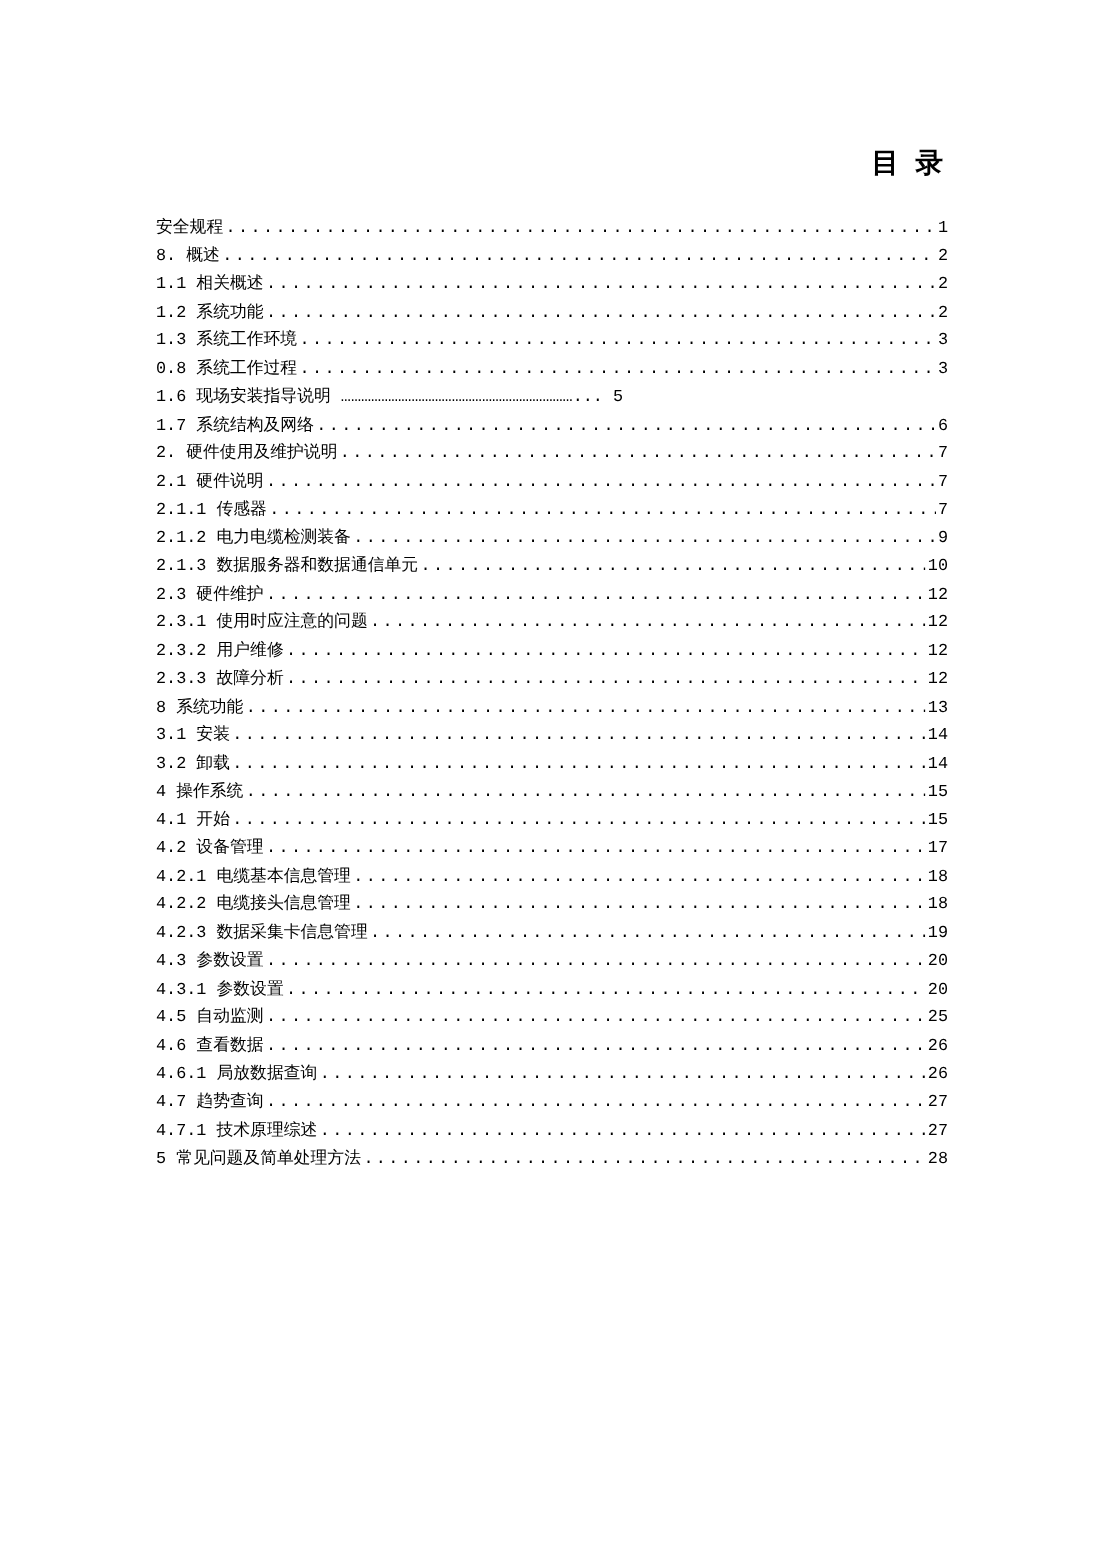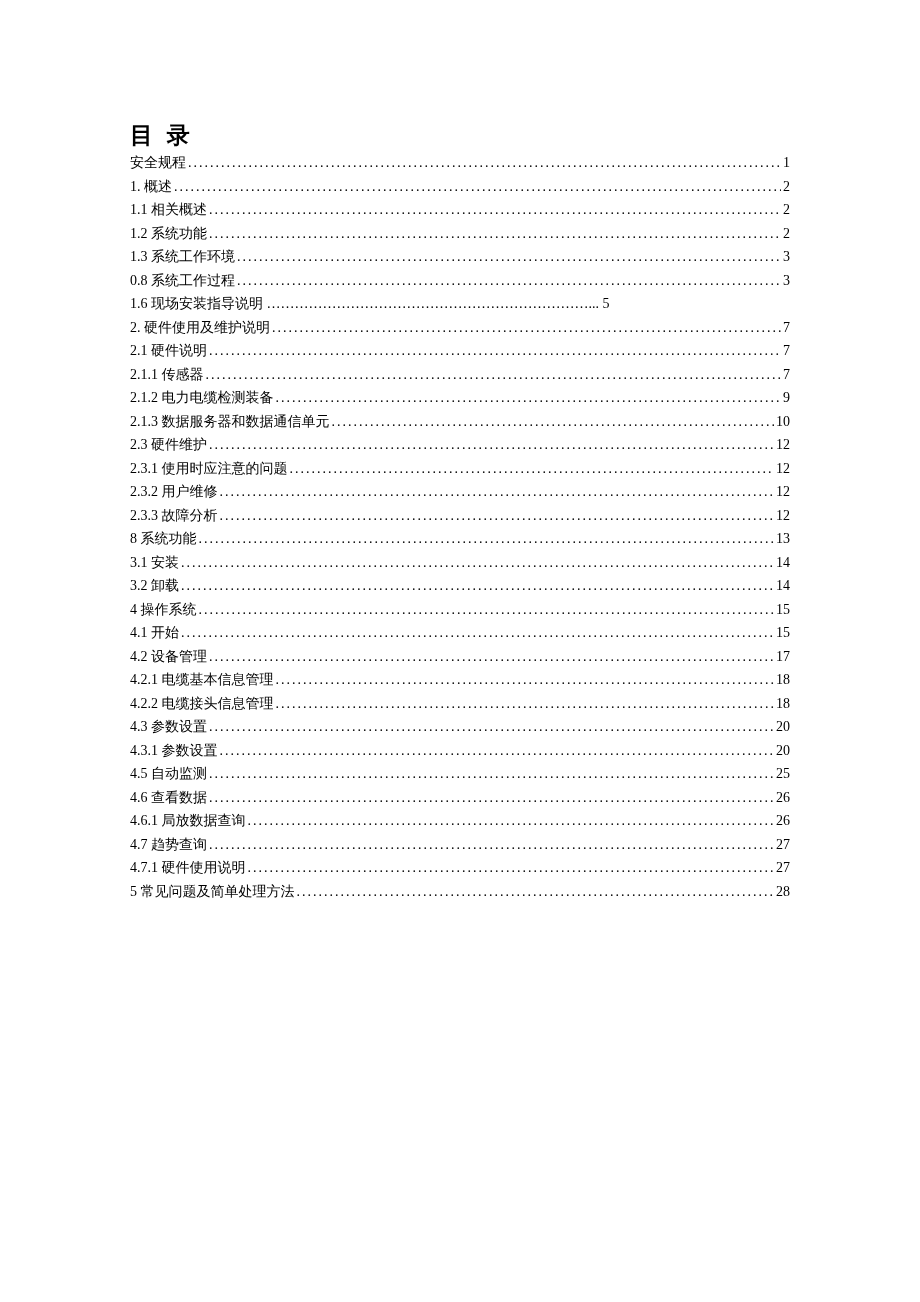--- a/index.html
+++ b/index.html
@@ -9,33 +9,35 @@
     }
     body {
       background: #ffffff;
       font-family: "SimSun", "宋体", serif;
       width: 920px;
       height: 1302px;
       padding: 120px 130px 0 130px;
       color: #000;
     }
     .title {
-      text-align: left;
+      text-align: right;
       font-size: 23px;
       font-weight: bold;
+      margin-bottom: 28px;
       letter-spacing: 4px;
     }
     .toc {
       font-size: 14px;
     }
     .toc-row {
       display: flex;
       align-items: baseline;
       line-height: 1.68;
       white-space: nowrap;
+      font-family: Liberation Mono, monospace;
     }
     .toc-label {
       flex: 0 0 auto;
     }
     .toc-dots {
       flex: 1 1 auto;
       overflow: hidden;
       letter-spacing: 2px;
       margin: 0 2px;
       color: #000;
@@ -52,21 +54,21 @@
 
 <div class="title">目 录</div>
 
 <div class="toc" id="toc-container">
     <div class="toc-row">
       <span class="toc-label">安全规程</span>
       <span class="toc-dots"></span>
       <span class="toc-page">1</span>
     </div>
     <div class="toc-row">
-      <span class="toc-label">1.  概述</span>
+      <span class="toc-label">8.  概述</span>
       <span class="toc-dots"></span>
       <span class="toc-page">2</span>
     </div>
     <div class="toc-row">
       <span class="toc-label">1.1  相关概述</span>
       <span class="toc-dots"></span>
       <span class="toc-page">2</span>
     </div>
     <div class="toc-row">
       <span class="toc-label">1.2  系统功能</span>
@@ -80,20 +82,25 @@
     </div>
     <div class="toc-row">
       <span class="toc-label">0.8  系统工作过程</span>
       <span class="toc-dots"></span>
       <span class="toc-page">3</span>
     </div>
     <div class="toc-row">
       <span class="toc-label">1.6 现场安装指导说明  ……………………………………………………………...    5</span>
     </div>
     <div class="toc-row">
+      <span class="toc-label">1.7 系统结构及网络</span>
+      <span class="toc-dots"></span>
+      <span class="toc-page">6</span>
+    </div>
+    <div class="toc-row">
       <span class="toc-label">2.  硬件使用及维护说明</span>
       <span class="toc-dots"></span>
       <span class="toc-page">7</span>
     </div>
     <div class="toc-row">
       <span class="toc-label">2.1 硬件说明</span>
       <span class="toc-dots"></span>
       <span class="toc-page">7</span>
     </div>
     <div class="toc-row">
@@ -165,20 +172,25 @@
       <span class="toc-label">4.2.1        电缆基本信息管理</span>
       <span class="toc-dots"></span>
       <span class="toc-page">18</span>
     </div>
     <div class="toc-row">
       <span class="toc-label">4.2.2        电缆接头信息管理</span>
       <span class="toc-dots"></span>
       <span class="toc-page">18</span>
     </div>
     <div class="toc-row">
+      <span class="toc-label">4.2.3        数据采集卡信息管理</span>
+      <span class="toc-dots"></span>
+      <span class="toc-page">19</span>
+    </div>
+    <div class="toc-row">
       <span class="toc-label">4.3        参数设置</span>
       <span class="toc-dots"></span>
       <span class="toc-page">20</span>
     </div>
     <div class="toc-row">
       <span class="toc-label">4.3.1        参数设置</span>
       <span class="toc-dots"></span>
       <span class="toc-page">20</span>
     </div>
     <div class="toc-row">
@@ -195,21 +207,21 @@
       <span class="toc-label">4.6.1        局放数据查询</span>
       <span class="toc-dots"></span>
       <span class="toc-page">26</span>
     </div>
     <div class="toc-row">
       <span class="toc-label">4.7  趋势查询</span>
       <span class="toc-dots"></span>
       <span class="toc-page">27</span>
     </div>
     <div class="toc-row">
-      <span class="toc-label">4.7.1 硬件使用说明</span>
+      <span class="toc-label">4.7.1 技术原理综述</span>
       <span class="toc-dots"></span>
       <span class="toc-page">27</span>
     </div>
     <div class="toc-row">
       <span class="toc-label">5          常见问题及简单处理方法</span>
       <span class="toc-dots"></span>
       <span class="toc-page">28</span>
     </div>
   </div>
 

